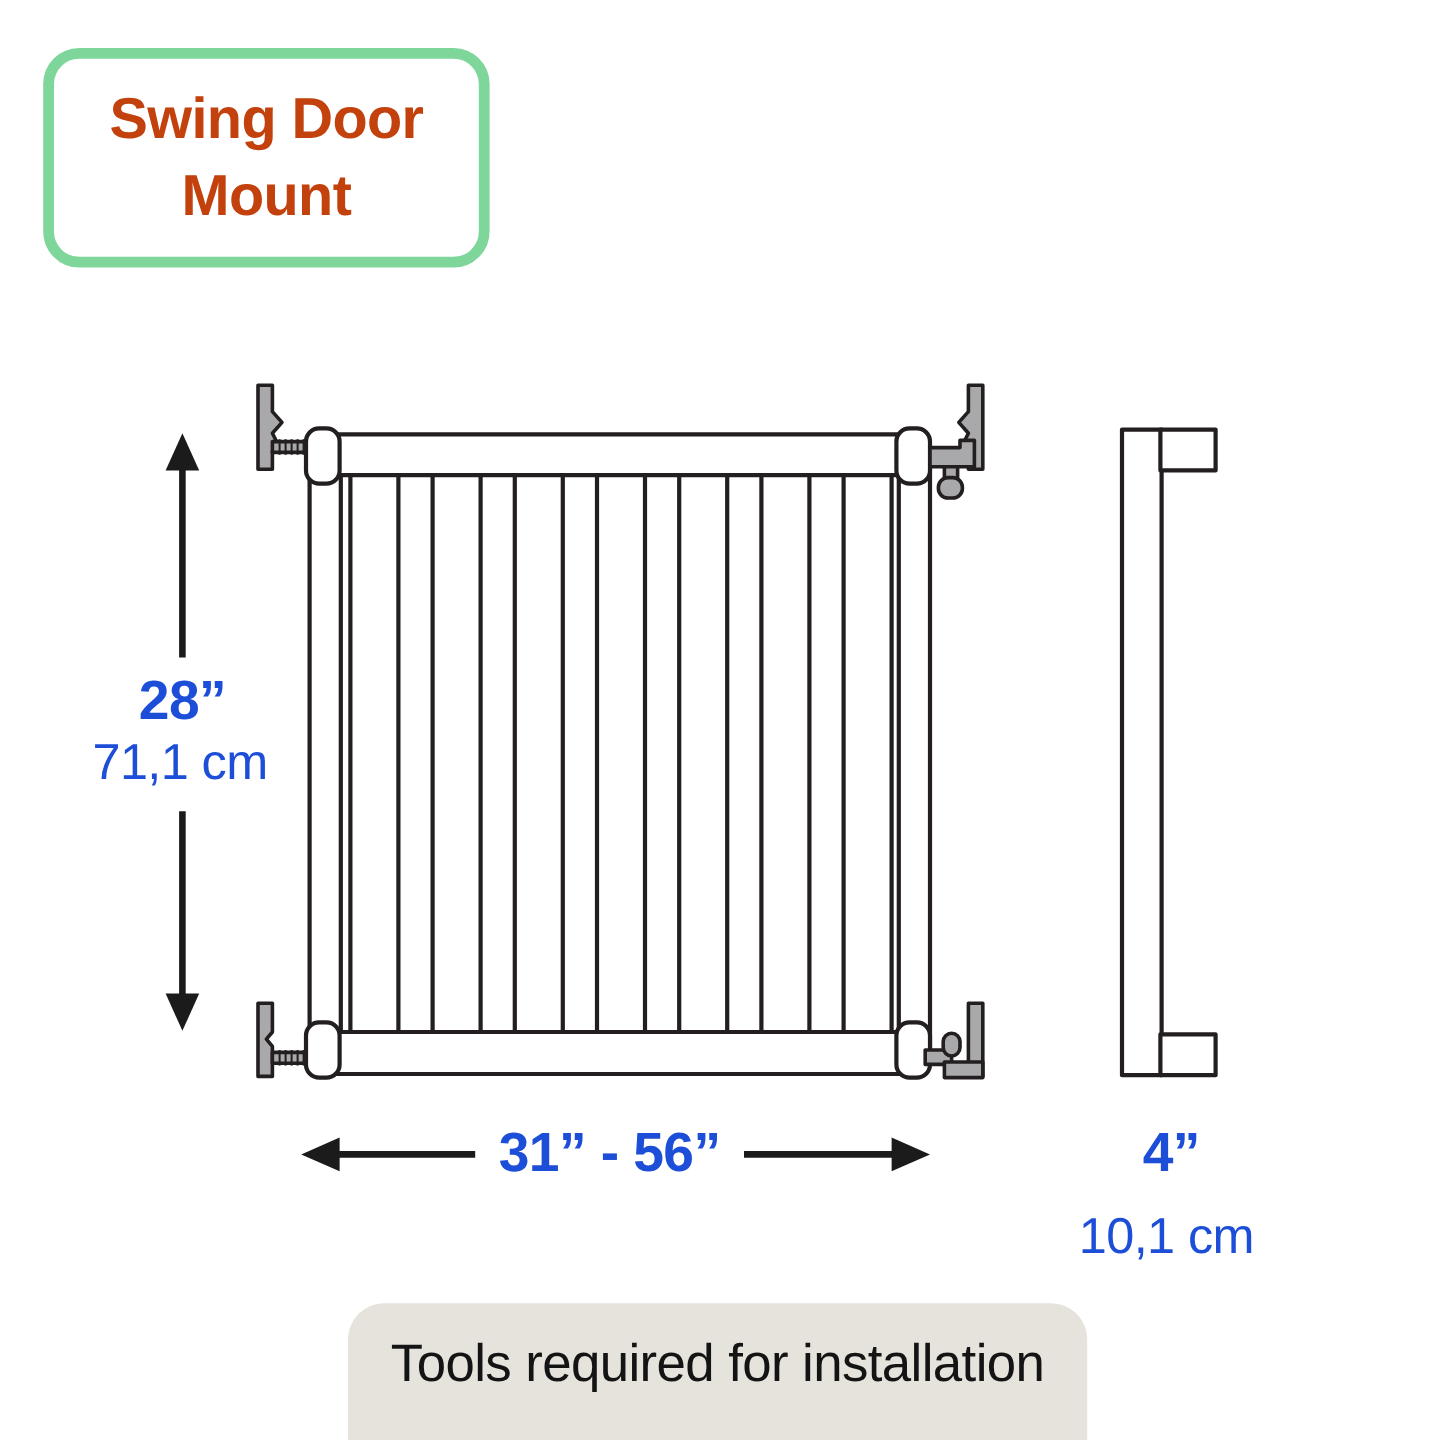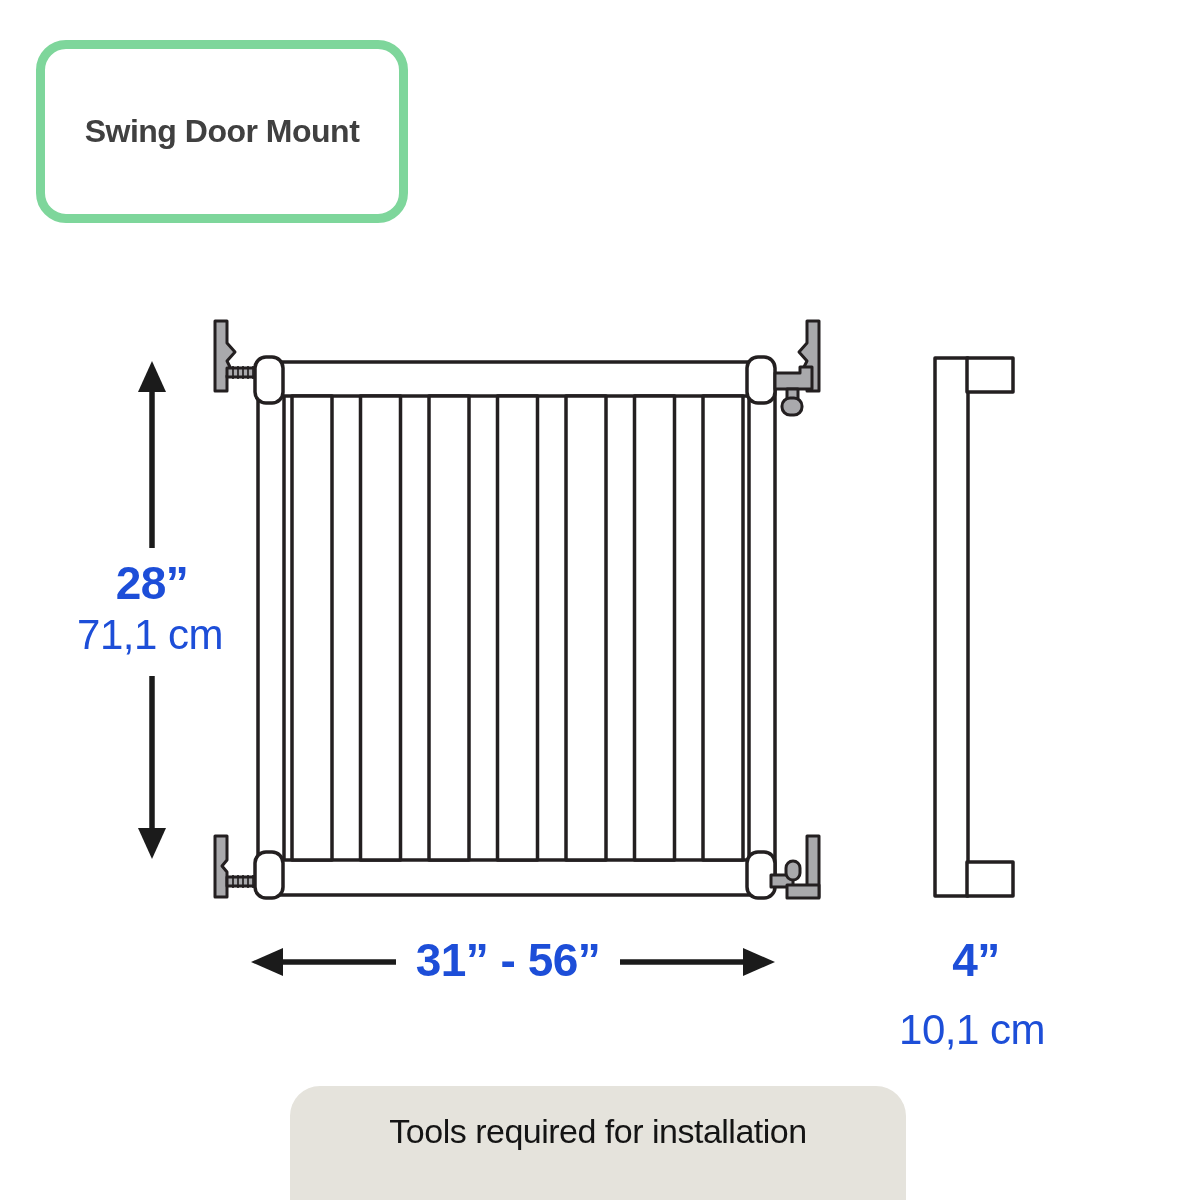--- a/index.html
+++ b/index.html
@@ -6,21 +6,21 @@
   body{font-family:"Liberation Sans","DejaVu Sans",sans-serif;background:#fff;}
   .page{position:relative;width:1200px;height:1200px;background:#fff;overflow:hidden;}
 
   
   .title-box{
     position:absolute;left:36px;top:40px;width:372px;height:183px;
     background:#fff;border:9px solid var(--accent-green,#7ed69b);border-radius:30px;
     display:flex;align-items:center;justify-content:center;box-sizing:border-box;
   }
   .title-text{
-    font-size:32px;font-weight:bold;color:#404040;text-align:center;line-height:1.32;
+    font-size:48px;font-weight:bold;color:#c2410c;text-align:center;line-height:1.32;
     letter-spacing:-0.5px;width:300px;
   }
 
   
   .features{position:absolute;left:489px;top:38px;width:690px;}
   .feature{position:relative;padding-left:32px;margin-bottom:44px;}
   .bullet{
     position:absolute;left:0;top:14px;width:13px;height:13px;
     border:3.5px solid #141414;border-radius:50%;box-sizing:border-box;
   }
@@ -40,21 +40,21 @@
   .dim{position:absolute;transform:translateX(-50%);white-space:nowrap;color:#1d4ed8;text-align:center;}
   .dim.bold{font-size:46px;font-weight:bold;letter-spacing:-0.5px;}
   .dim.reg{font-size:42px;font-weight:normal;letter-spacing:-0.5px;}
 
   
   .footer-box{
     position:absolute;left:290px;top:1086px;width:616px;height:114px;
     background:var(--footer-bg,#e5e3dc);border-radius:30px 30px 0 0;
     display:flex;justify-content:center;align-items:flex-start;
   }
-  .footer-text{margin-top:26px;font-size:34px;color:#141414;letter-spacing:-0.5px;}
+  .footer-text{margin-top:26px;font-size:44px;color:#141414;letter-spacing:-0.5px;}
 </style>
 </head>
 <body>
 
 <div class="page">
 
   <div class="title-box">
     <div class="title-text">Swing Door Mount</div>
   </div>
 

